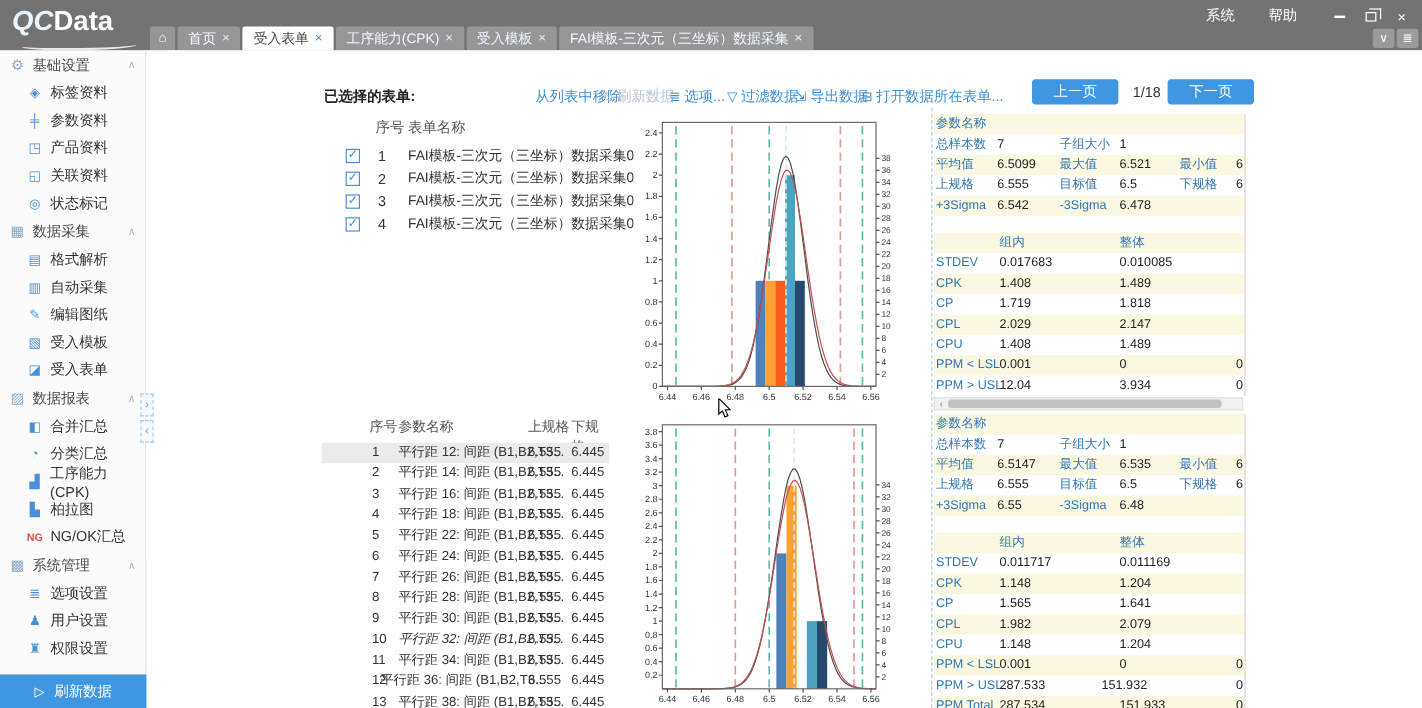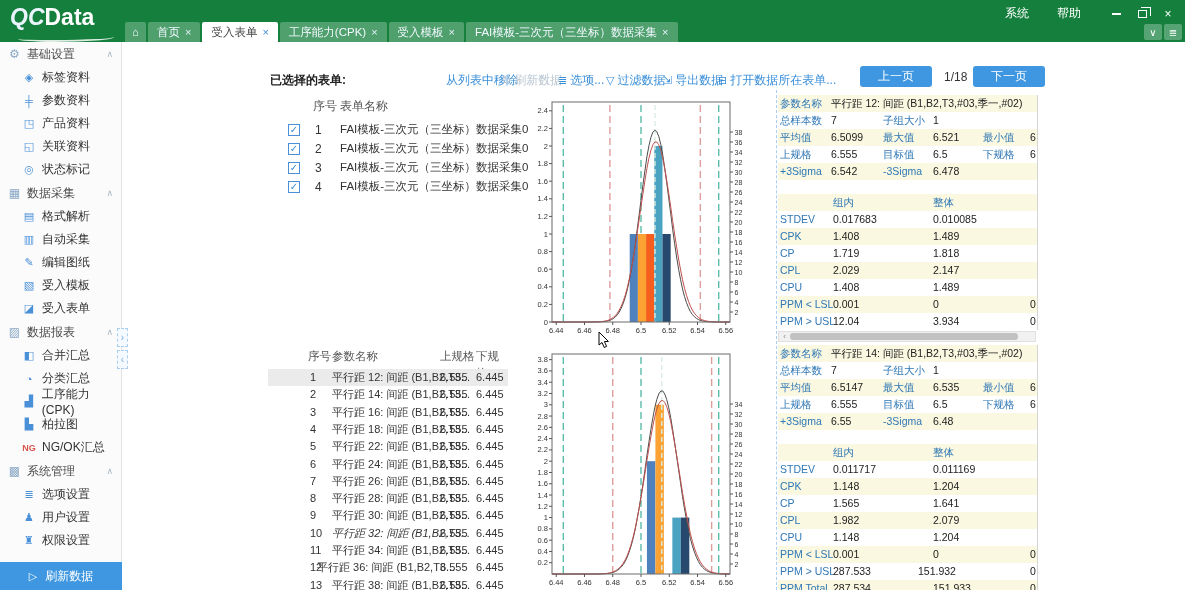--- a/index.html
+++ b/index.html
@@ -1,21 +1,21 @@
 <!DOCTYPE html>
 <html><head>
 <meta charset="utf-8">
 <style>
   * { margin:0; padding:0; box-sizing:border-box; }
   html,body { background:#d8d8d8; }
   .page { position:relative; width:1185px; height:590px; overflow:hidden; background:#fff;
           font-family:"Liberation Sans","DejaVu Sans",sans-serif; font-size:12px; color:#333; }
 
   
-  .header { position:absolute; left:0; top:0; width:1185px; height:42px; background:#15803d; }
+  .header { position:absolute; left:0; top:0; width:1185px; height:42px; background:#737373; }
   .logo { position:absolute; left:10px; top:4px; font-size:23px; font-weight:bold; color:#fff; letter-spacing:0; }
   .logo .qc { color:#eaf4fd; font-style:italic; }
   .logo .dt { color:#ffffff; }
   .logo-swoosh { position:absolute; left:8px; top:30px; width:96px; height:8px;
                  border-bottom:2px solid rgba(255,255,255,.85); border-radius:0 0 100% 60%; }
   .hdr-menu { position:absolute; right:0; top:3px; display:flex; align-items:center; color:#fff; }
   .hdr-menu .menu-item { padding:2px 14px; font-size:12px; cursor:default; }
   .win-controls { display:flex; align-items:center; margin-left:8px; margin-right:4px; }
   .win-btn { width:26px; height:16px; display:flex; align-items:center; justify-content:center; color:#fff; font-size:12px; }
   .min-bar { width:9px; height:2px; background:#fff; }
@@ -482,21 +482,20 @@
         <text x="169.5079365079368" y="237" font-size="7.5" fill="#333" text-anchor="middle">6.54</text>
         <line x1="197.7619047619046" y1="226" x2="197.7619047619046" y2="229" stroke="#555"></line>
         <text x="197.7619047619046" y="237" font-size="7.5" fill="#333" text-anchor="middle">6.56</text>
       </svg>
 
     <div class="splitter"></div>
 
     <div class="stats-panel" id="panel1" style="top:53px; height:235px">
         <div class="sp-row alt">
           <span class="sp-cell sp-lab" style="left: 2px;">参数名称</span>
-          <span class="sp-cell sp-val" style="left: 53px;">平行距 12: 间距 (B1,B2,T3,#03,季一,#02)</span>
         </div>
         <div class="sp-row">
           <span class="sp-cell sp-lab" style="left: 2px;">总样本数</span>
           <span class="sp-cell sp-val" style="left: 53px;">7</span>
           <span class="sp-cell sp-lab" style="left: 105px;">子组大小</span>
           <span class="sp-cell sp-val" style="left: 155px;">1</span>
         </div>
         <div class="sp-row alt">
           <span class="sp-cell sp-lab" style="left: 2px;">平均值</span>
           <span class="sp-cell sp-val" style="left: 53px;">6.5099</span>
@@ -562,21 +561,20 @@
           <span class="sp-cell sp-val" style="left: 252px;">0</span>
         </div>
       </div>
     <div class="hscroll">
       <span class="hs-arrow">‹</span>
       <div class="hs-thumb"></div>
     </div>
     <div class="stats-panel" id="panel2" style="top:303px; height:245px">
         <div class="sp-row alt">
           <span class="sp-cell sp-lab" style="left: 2px;">参数名称</span>
-          <span class="sp-cell sp-val" style="left: 53px;">平行距 14: 间距 (B1,B2,T3,#03,季一,#02)</span>
         </div>
         <div class="sp-row">
           <span class="sp-cell sp-lab" style="left: 2px;">总样本数</span>
           <span class="sp-cell sp-val" style="left: 53px;">7</span>
           <span class="sp-cell sp-lab" style="left: 105px;">子组大小</span>
           <span class="sp-cell sp-val" style="left: 155px;">1</span>
         </div>
         <div class="sp-row alt">
           <span class="sp-cell sp-lab" style="left: 2px;">平均值</span>
           <span class="sp-cell sp-val" style="left: 53px;">6.5147</span>

